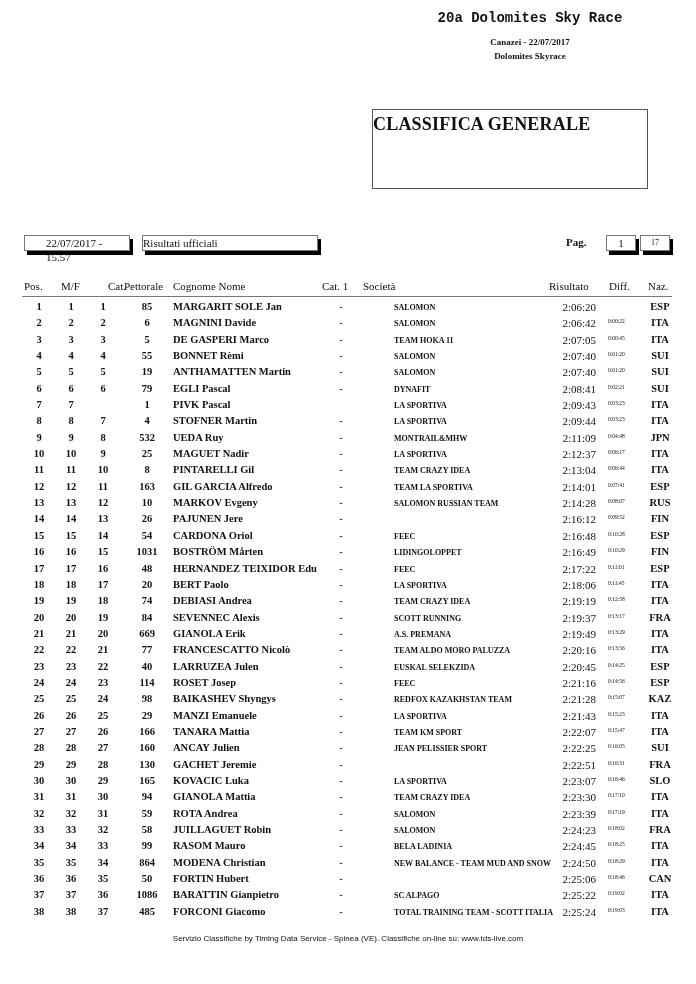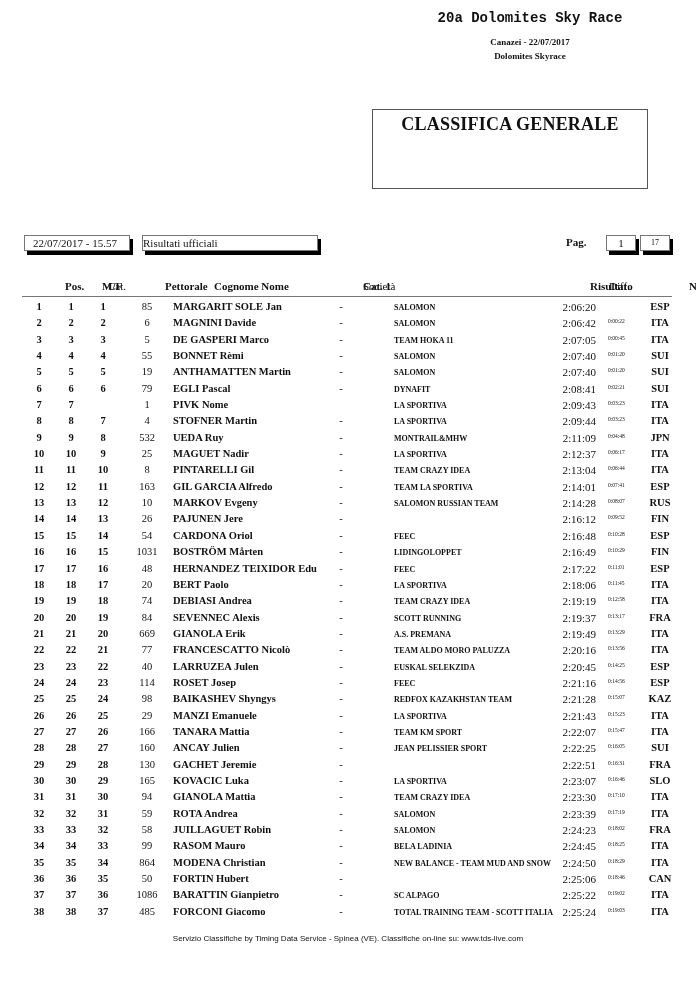--- a/index.html
+++ b/index.html
@@ -2,38 +2,38 @@
 <html><head>
 <meta charset="utf-8">
 <style>
   html, body { margin:0; padding:0; background:#fff; }
   body { width:696px; height:984px; position:relative; overflow:hidden; font-family:"Liberation Serif", serif; color:#111; }
   .hdr { position:absolute; left:380px; width:300px; text-align:center; font-weight:bold; }
   .hdr1 { top:10px; font-size:14px;font-family:Liberation Mono, monospace; }
   .hdr2 { top:37px; font-size:9px; }
   .hdr3 { top:51px; font-size:9px; }
   .titlebox { position:absolute; left:372px; top:109px; width:276px; height:80px; border:1px solid #555; box-sizing:border-box; }
-  .titlebox span { display:block; text-align:center; font-weight:bold; font-size:18px; margin-top:4px; letter-spacing:0.2px; }
+  .titlebox span { display:block; text-align:left; font-weight:bold; font-size:18px; margin-top:4px; letter-spacing:0.2px; }
   .sbox { position:absolute; background:#fff; border:1px solid #777; box-sizing:border-box; font-size:11px; line-height:14px; box-shadow:3px 4px 0 #000; }
-  .datebox { left:24px; top:235px; width:106px; height:16px; padding-left:8px; }
+  .datebox { left:24px; top:235px; width:106px; height:16px; padding-left:21px; }
   .offbox { left:142px; top:235px; width:176px; height:16px; padding-left:0; }
   .pag { position:absolute; left:566px; top:236px; font-size:11px; font-weight:bold; }
   .pbox1 { left:606px; top:235px; width:30px; height:16px; text-align:center; font-size:11px; }
   .pbox2 { left:640px; top:235px; width:30px; height:16px; text-align:center; font-size:8px; }
   .thead { position:absolute; top:280px; left:0; width:696px; height:14px; font-size:11px; }
   .thead span { position:absolute; white-space:nowrap; }
-  .b { font-weight:bold;margin-left:41px; }
+  .b { font-weight:normal; }
   .rule { position:absolute; left:22px; top:296px; width:650px; height:0; border-top:1px solid #777; }
   .rows { position:absolute; top:301px; left:0; width:696px; }
   .row { position:relative; height:16.35px; font-size:10.5px; }
   .row span { position:absolute; top:0; white-space:nowrap; }
   .c-pos { left:28px; width:22px; text-align:center; font-weight:bold; }
   .c-mf { left:60px; width:22px; text-align:center; font-weight:bold; }
   .c-cat { left:92px; width:22px; text-align:center; font-weight:bold; }
-  .c-bib { left:130px; width:34px; text-align:center; font-weight:normal; }
+  .c-bib { left:130px; width:34px; text-align:center; font-weight:bold; }
   .c-name { left:173px; font-weight:bold; }
   .c-cat1 { left:336px; width:10px; text-align:center; }
   .c-soc { left:363px; font-size:8px; font-weight:bold; top:2px !important;padding-left:31px; }
   .c-res { left:548px; width:48px; text-align:right; font-size:11px; }
   .c-diff { left:608px; font-size:5.5px; top:1px !important; }
   .c-naz { left:648px; width:24px; text-align:center; font-weight:bold; }
   .footer { position:absolute; top:934px; left:0; width:696px; text-align:center; font-family:"Liberation Sans", sans-serif; font-size:8px; }
 </style>
 </head>
 <body>
@@ -137,21 +137,21 @@
       <span class="c-soc">DYNAFIT</span>
       <span class="c-res">2:08:41</span>
       <span class="c-diff">0:02:21</span>
       <span class="c-naz">SUI</span>
     </div>
     <div class="row">
       <span class="c-pos">7</span>
       <span class="c-mf">7</span>
       <span class="c-cat"></span>
       <span class="c-bib">1</span>
-      <span class="c-name">PIVK Nome</span>
+      <span class="c-name">PIVK Pascal</span>
       <span class="c-cat1"></span>
       <span class="c-soc">LA SPORTIVA</span>
       <span class="c-res">2:09:43</span>
       <span class="c-diff">0:03:23</span>
       <span class="c-naz">ITA</span>
     </div>
     <div class="row">
       <span class="c-pos">8</span>
       <span class="c-mf">8</span>
       <span class="c-cat">7</span>

